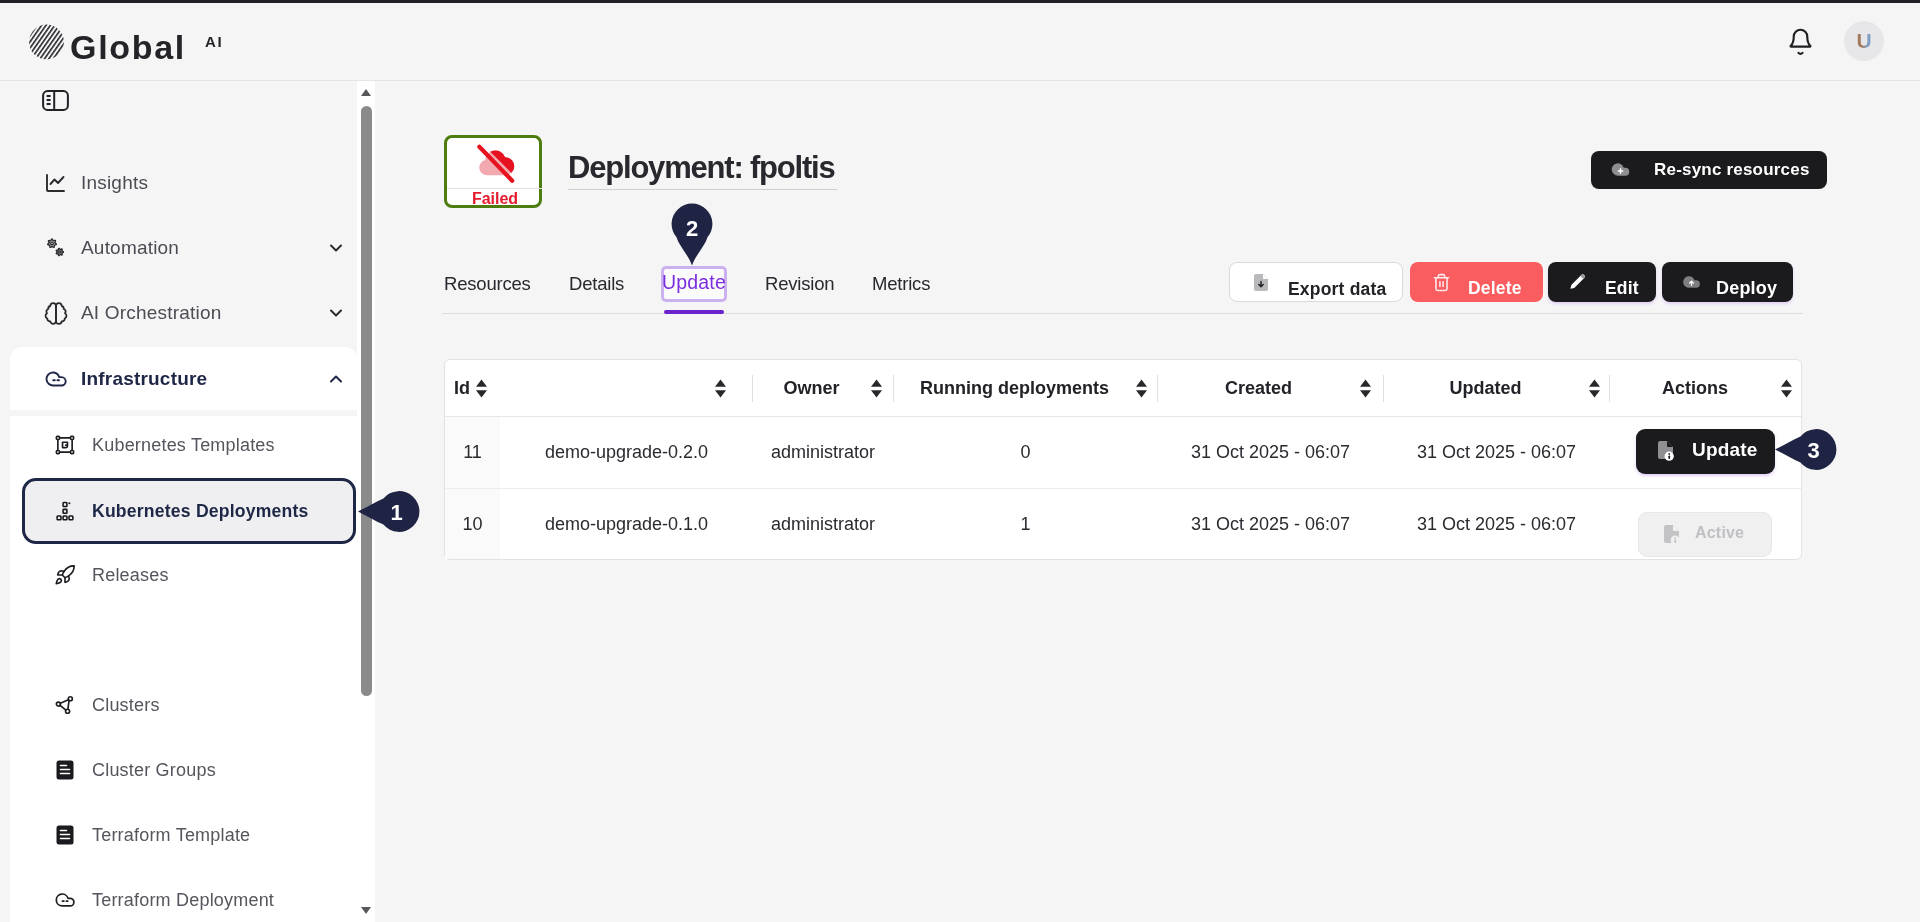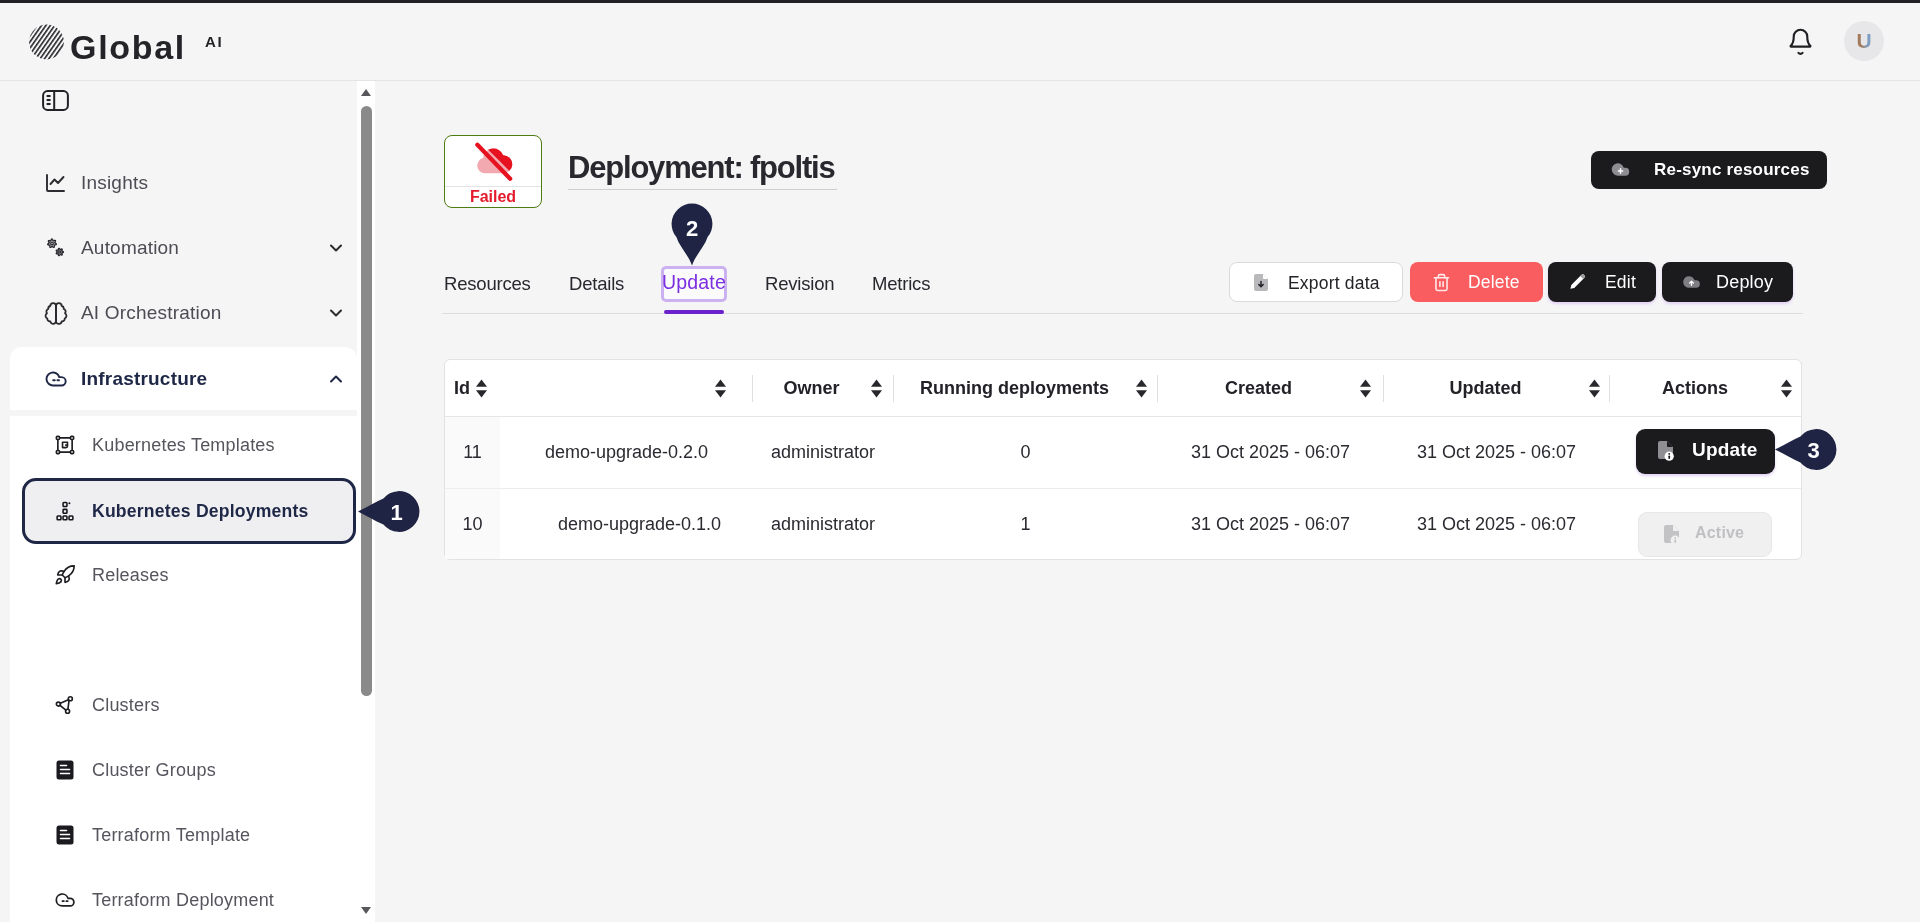--- a/index.html
+++ b/index.html
@@ -21,34 +21,34 @@
 .navitem .chev{position:absolute;left:327px;width:18px;height:18px;color:#2b2b30}
 #infrahead{position:absolute;left:10px;width:347px;height:63px;background:#fff;border-radius:12px 12px 0 0}
 #infralist{position:absolute;left:10px;width:347px;height:506px;background:#fff}
 .subitem{position:absolute;left:0;width:347px;display:flex;align-items:center}
 .subitem .nico{position:absolute;left:44px;width:22px;height:22px;color:#1e1e22}
 .subitem .nlab{position:absolute;left:92px;font-size:18px;color:#55555d;letter-spacing:.2px}
 #selbox{position:absolute;width:334px;height:66px;border:3.5px solid #1f2747;border-radius:14px;background:#efeff1}
 #scrollstrip{position:absolute;left:357px;top:81px;width:18px;height:841px;background:#fff}
 #thumb{position:absolute;left:3.5px;top:25px;width:11px;height:590px;background:#8a8a8a;border-radius:6px}
 .sarrow{position:absolute;left:3px;width:12px;height:10px;color:#4a4a4e}
-#failedcard{position:absolute;left:444px;top:135px;width:98px;height:73px;background:#fff;border:1px solid #4d7c0f;border-radius:8px}
+#failedcard{position:absolute;left:444px;top:135px;width:98px;height:73px;background:#fff;border:3px solid #4d7c0f;border-radius:8px}
 #failedsep{position:absolute;left:0;top:50px;width:96px;height:1px;background:#e3e3e5}
 #failedlab{position:absolute;left:0;top:52px;width:96px;text-align:center;font-size:16px;font-weight:700;color:#e31b2c}
 #title{position:absolute;left:568px;top:150px;font-size:31px;font-weight:700;letter-spacing:-1.2px;color:#28282e;white-space:nowrap}
 #titleline{position:absolute;left:568px;top:189px;width:269px;height:1px;background:#cfcfd1}
 #resync{position:absolute;left:1591px;top:151px;width:236px;height:38px;background:#1b1b1e;border-radius:8px;color:#fff}
 #resync .btxt{position:absolute;left:63px;top:9px;font-size:17px;font-weight:700;letter-spacing:.2px}
 .tab{position:absolute;top:273px;font-size:18.5px;color:#28282e;letter-spacing:-0.2px;white-space:nowrap}
 #updtab{position:absolute;left:661px;top:266px;width:66px;height:36px;border:3px solid #ccb1f0;border-radius:5px;background:rgba(255,255,255,.55)}
 #updtab span{position:absolute;left:50%;transform:translateX(-50%);top:2px;font-size:19.5px;color:#7b2fe0;letter-spacing:.2px}
 #tabline{position:absolute;left:442px;top:313px;width:1361px;height:1px;background:#dddddf}
 #purpbar{position:absolute;left:664px;top:309.5px;width:60px;height:4.5px;background:#6b21cb;border-radius:2px}
 .btn{position:absolute;top:262px;height:40px;border-radius:8px;color:#fff}
-.btn .btxt{position:absolute;top:10px;font-size:17.5px;font-weight:400;letter-spacing:.2px}
+.btn .btxt{position:absolute;top:16px;font-size:17.5px;font-weight:700;letter-spacing:.2px}
 #bexport{left:1229px;width:174px;background:#fff;border:1px solid #dadadc;color:#222227}
 #bdelete{left:1410px;width:133px;background:#f95d60}
 #bedit{left:1548px;width:108px;background:#1b1b1e;box-shadow:0 2px 3px rgba(225,205,245,.9)}
 #bdeploy{left:1662px;width:131px;background:#1b1b1e;box-shadow:0 2px 3px rgba(225,205,245,.9)}
 #table{position:absolute;left:444px;top:359px;width:1358px;height:201px;background:#fff;border:1px solid #e2e2e4;border-radius:6px}
 .th{position:absolute;top:0;height:56px;font-weight:700;font-size:18px;color:#222228;display:flex;align-items:center;justify-content:center}
 .vsep{position:absolute;top:15px;width:1px;height:27px;background:#dfdfe1}
 #hline{position:absolute;left:0;top:56px;width:1356px;height:1px;background:#e6e6e8}
 #rline{position:absolute;left:0;top:128px;width:1356px;height:1px;background:#ededef}
 #idcol{position:absolute;left:0;top:57px;width:55px;height:142px;background:#fafafa}
@@ -357,21 +357,21 @@
       <path d="M1 3 a2 2 0 0 1 2-2 h7 l6 6 v10 a2 2 0 0 1-2 2 H3 a2 2 0 0 1-2-2 Z" fill="#8f8f93"></path>
       <path d="M10 1 l6 6 h-5 a1 1 0 0 1-1-1 Z" fill="#1b1b1e"></path>
       <circle cx="12.2" cy="16.2" r="4.6" fill="#fff"></circle>
       <circle cx="12.2" cy="13.9" r="0.9" fill="#1b1b1e"></circle>
       <rect x="11.4" y="15.4" width="1.7" height="3.6" rx="0.8" fill="#1b1b1e"></rect>
     </svg>
     <span style="position:absolute;left:56px;top:10px;font-size:19px;font-weight:700;color:#fff;letter-spacing:.2px">Update</span>
   </div>
 
   <div class="td" style="left:0;top:129px;width:55px;height:71px">10</div>
-  <div class="td" style="left:68px;top:129px;width:253px;height:71px">demo-upgrade-0.1.0</div>
+  <div class="td" style="left:55px;top:129px;width:253px;height:71px">demo-upgrade-0.1.0</div>
   <div class="td" style="left:308px;top:129px;width:140px;height:71px">administrator</div>
   <div class="td" style="left:449px;top:129px;width:263px;height:71px">1</div>
   <div class="td" style="left:713px;top:129px;width:225px;height:71px">31 Oct 2025 - 06:07</div>
   <div class="td" style="left:939px;top:129px;width:225px;height:71px">31 Oct 2025 - 06:07</div>
   <div class="rowbtn" id="actbtn">
     <svg class="abs" style="left:24px;top:11px" width="17" height="22" viewBox="0 0 17 22">
       <path d="M1 3 a2 2 0 0 1 2-2 h7 l6 6 v10 a2 2 0 0 1-2 2 H3 a2 2 0 0 1-2-2 Z" fill="#c3c3c6"></path>
       <path d="M10 1 l6 6 h-5 a1 1 0 0 1-1-1 Z" fill="#f0f0f1"></path>
       <circle cx="12.2" cy="16.2" r="4.6" fill="#f0f0f1"></circle>
       <circle cx="12.2" cy="13.9" r="0.9" fill="#c3c3c6"></circle>

